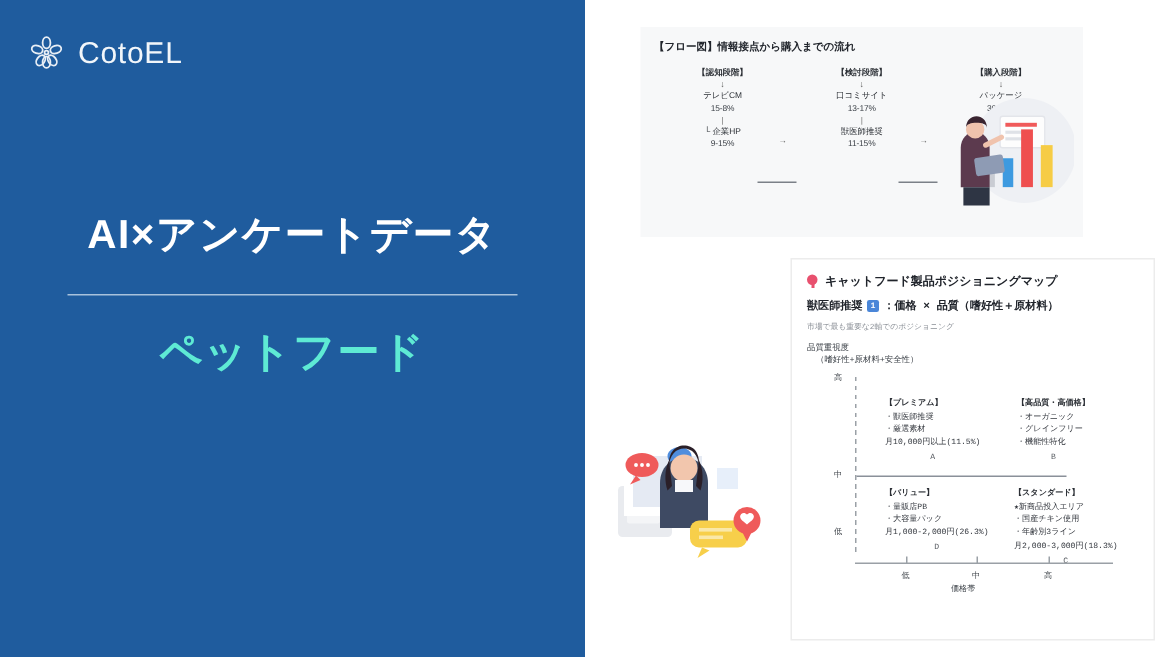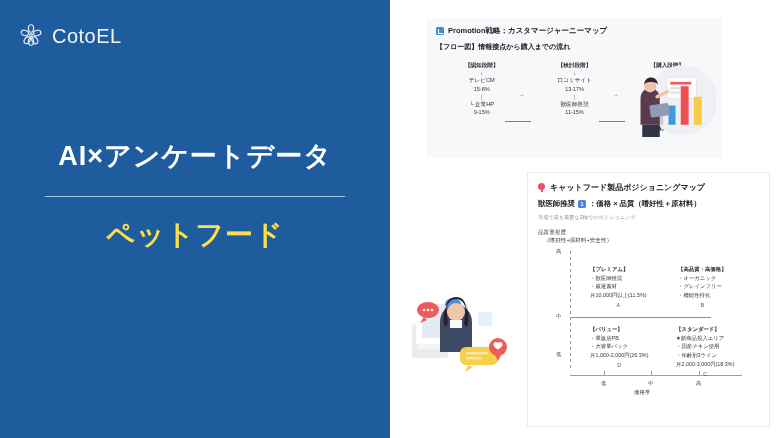--- a/index.html
+++ b/index.html
@@ -37,21 +37,21 @@
     color:#ffffff;font-weight:bold;font-size:27px;
     letter-spacing:1px;line-height:1.25;
     font-family:"Liberation Sans","DejaVu Sans",sans-serif;
     white-space:nowrap;
   }
   .headline-rule{
     width:300px;height:1px;background:#a8c2dc;
     margin:22px auto 20px auto;
   }
   .headline-sub1,.headline-sub2{
-    color:#fde047;font-weight:bold;
+    color:#5eead4;font-weight:bold;
     font-family:"Liberation Sans","DejaVu Sans",sans-serif;
     letter-spacing:1px;white-space:nowrap;
   }
   .headline-sub1{font-size:28px;line-height:1.3;}
   .headline-sub2{font-size:30px;line-height:1.3;}
 
   
   .right-area{position:relative;width:390px;height:438px;flex:0 0 390px;background:#fff;}
 
   
@@ -94,20 +94,21 @@
     position:absolute;right:6px;top:42px;width:88px;height:84px;
   }
 
   
   .card-map{
     position:absolute;left:137px;top:172px;width:243px;height:255px;
     background:#ffffff;
     box-sizing:border-box;padding:9px 10px;
     border:1px solid #ececec;
     overflow:hidden;
+    font-family:Liberation Mono, monospace;
   }
   .cm-title{
     display:flex;align-items:center;gap:5px;
     font-size:8px;font-weight:bold;color:#20242b;white-space:nowrap;
   }
   .pin{
     width:7px;height:9px;position:relative;flex:0 0 7px;display:inline-block;
   }
   .pin:before{
     content:"";position:absolute;left:0;top:0;width:7px;height:7px;border-radius:50%;
@@ -188,24 +189,20 @@
     <div class="headline-wrap">
       <div class="headline-main">AI×アンケートデータ</div>
       <div class="headline-rule"></div>
       <div class="headline-sub1">ペットフード</div>
     </div>
   </div>
 
   <div class="right-area">
 
     <div class="card-flow">
-      <div class="cf-title">
-        <span class="cf-chip"></span>
-        <span>Promotion戦略：カスタマージャーニーマップ</span>
-      </div>
       <div class="cf-sub">【フロー図】情報接点から購入までの流れ</div>
 
       <div class="cf-grid">
 
         <div class="cf-col">
           <div class="stage">【認知段階】</div>
           <div class="arrowdn">↓</div>
           <div class="node">テレビCM</div>
           <div class="pct">15‐8%</div>
           <div class="bar">|</div>

